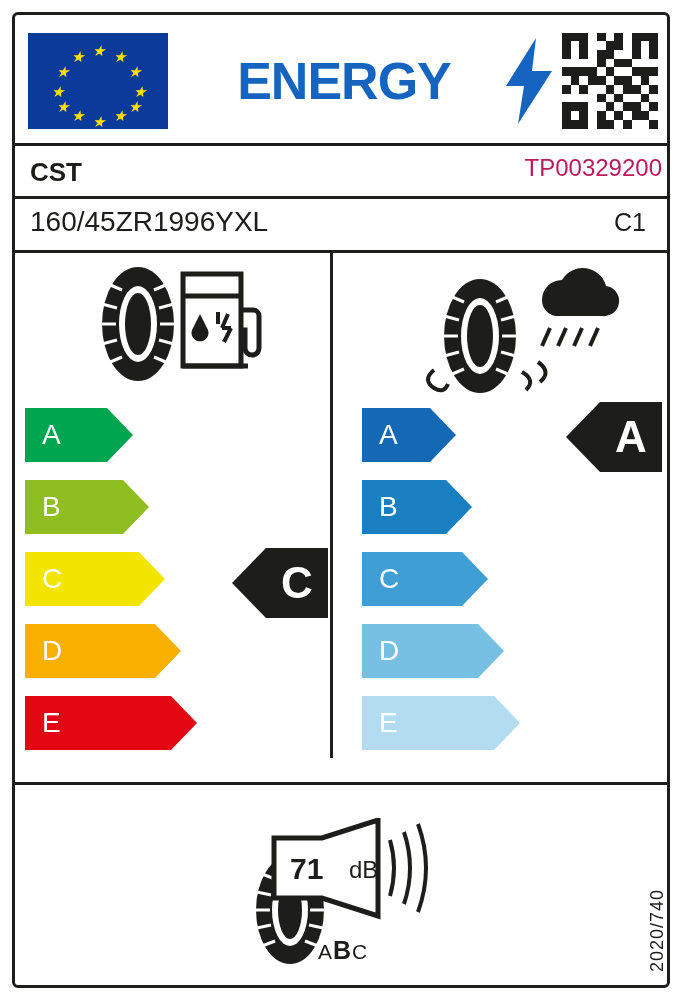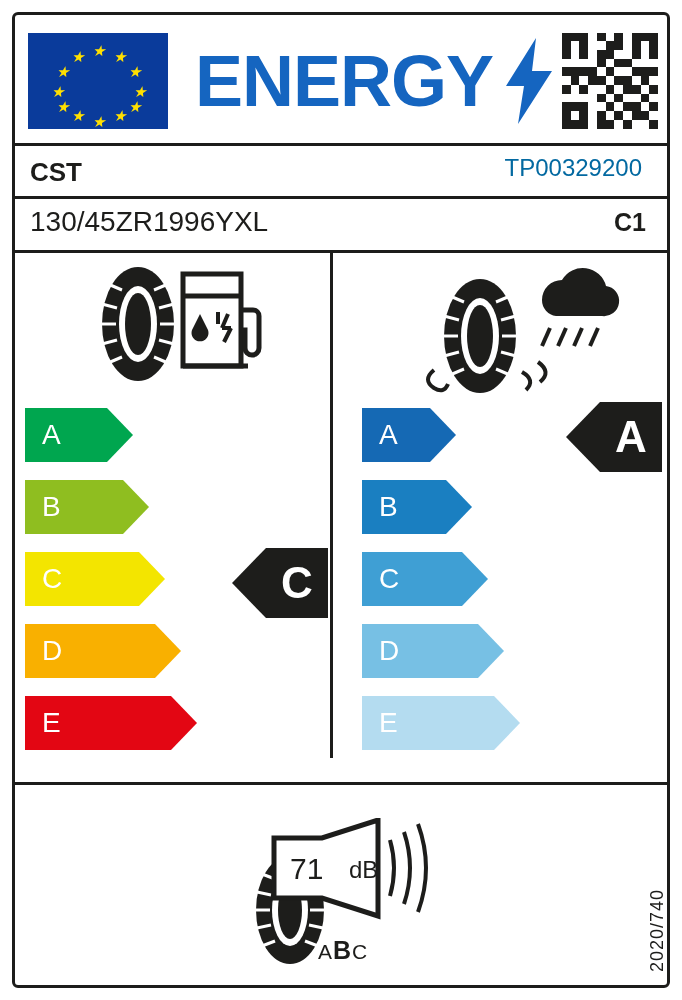--- a/index.html
+++ b/index.html
@@ -21,21 +21,21 @@
   }
   .eu-flag{
     width:140px;height:96px;background:#0a3b9b;margin-left:10px;
     position:relative;flex:none;
   }
   .eu-flag .star{
     position:absolute;color:#ffe000;font-size:15px;line-height:15px;
   }
   .energy-word{
     flex:1;text-align:center;font-weight:bold;color:#1565c0;
-    font-size:72px;letter-spacing:-1px;line-height:72px;
+    font-size:52px;letter-spacing:-1px;line-height:72px;
     padding-left:14px;
   }
   .bolt{
     width:46px;height:86px;flex:none;margin-right:10px;
     position:relative;
   }
   .bolt svg{display:block}
   .qr{
     width:96px;height:96px;flex:none;margin-right:6px;
     display:grid;grid-template-columns:repeat(11,1fr);grid-template-rows:repeat(11,1fr);
@@ -48,28 +48,28 @@
   .hr.h2{top:196px;}
   .hr.h3{top:250px;}
   .hr.h4{top:782px;}
   .vr{position:absolute;width:3px;background:#1d1d1b;}
   .vr.v1{left:330px;top:253px;height:505px;}
   
   .brand{
     position:absolute;left:30px;top:157px;font-size:26px;font-weight:bold;color:#1d1d1b;
   }
   .sku{
-    position:absolute;right:40px;top:154px;font-size:24px;color:#0369a1;
+    position:absolute;right:20px;top:154px;font-size:24px;color:#be185d;
   }
   
   .size{
     position:absolute;left:30px;top:206px;font-size:28px;color:#1d1d1b;
   }
   .cls{
-    position:absolute;right:36px;top:208px;font-size:25px;color:#1d1d1b;font-weight:bold;
+    position:absolute;right:36px;top:208px;font-size:25px;color:#1d1d1b;
   }
   
   .pict{position:absolute;}
   .pict.fuel{left:88px;top:262px;}
   .pict.wet{left:412px;top:262px;}
   
   .grade-col{position:absolute;}
   .grade-col.left{left:25px;top:408px;}
   .grade-col.right{left:362px;top:408px;}
   .bar{
@@ -100,21 +100,21 @@
     border-top:35px solid transparent;border-bottom:35px solid transparent;
     border-right:34px solid #1d1d1b;
   }
   .marker.fuel-marker{left:232px;top:548px;}
   .marker.wet-marker{left:566px;top:402px;}
   
   .noise{
     position:absolute;left:232px;top:818px;width:220px;height:150px;
   }
   .noise .db{
-    position:absolute;left:58px;top:34px;font-size:30px;font-weight:normal;color:#1d1d1b;
+    position:absolute;left:58px;top:34px;font-size:30px;font-weight:bold;color:#1d1d1b;
   }
   .noise .dbu{
     position:absolute;left:117px;top:38px;font-size:24px;color:#1d1d1b;text-align:center;
   }
   .noise .classes{
     position:absolute;left:86px;top:118px;font-size:21px;color:#1d1d1b;letter-spacing:1px;
   }
   .noise .classes b{font-size:25px;}
   
   .vdate{
@@ -277,21 +277,21 @@
     </div>
   </div>
 
   <div class="hr h1"></div>
 
   <div class="brand">CST</div>
   <div class="sku">TP00329200</div>
 
   <div class="hr h2"></div>
 
-  <div class="size">130/45ZR1996YXL</div>
+  <div class="size">160/45ZR1996YXL</div>
   <div class="cls">C1</div>
 
   <div class="hr h3"></div>
   <div class="vr v1"></div>
 
   <div class="pict fuel">
     <svg width="180" height="125" viewBox="0 0 180 125">
 
       <g>
         <ellipse cx="50" cy="62" rx="36" ry="57" fill="#1d1d1b"></ellipse>

